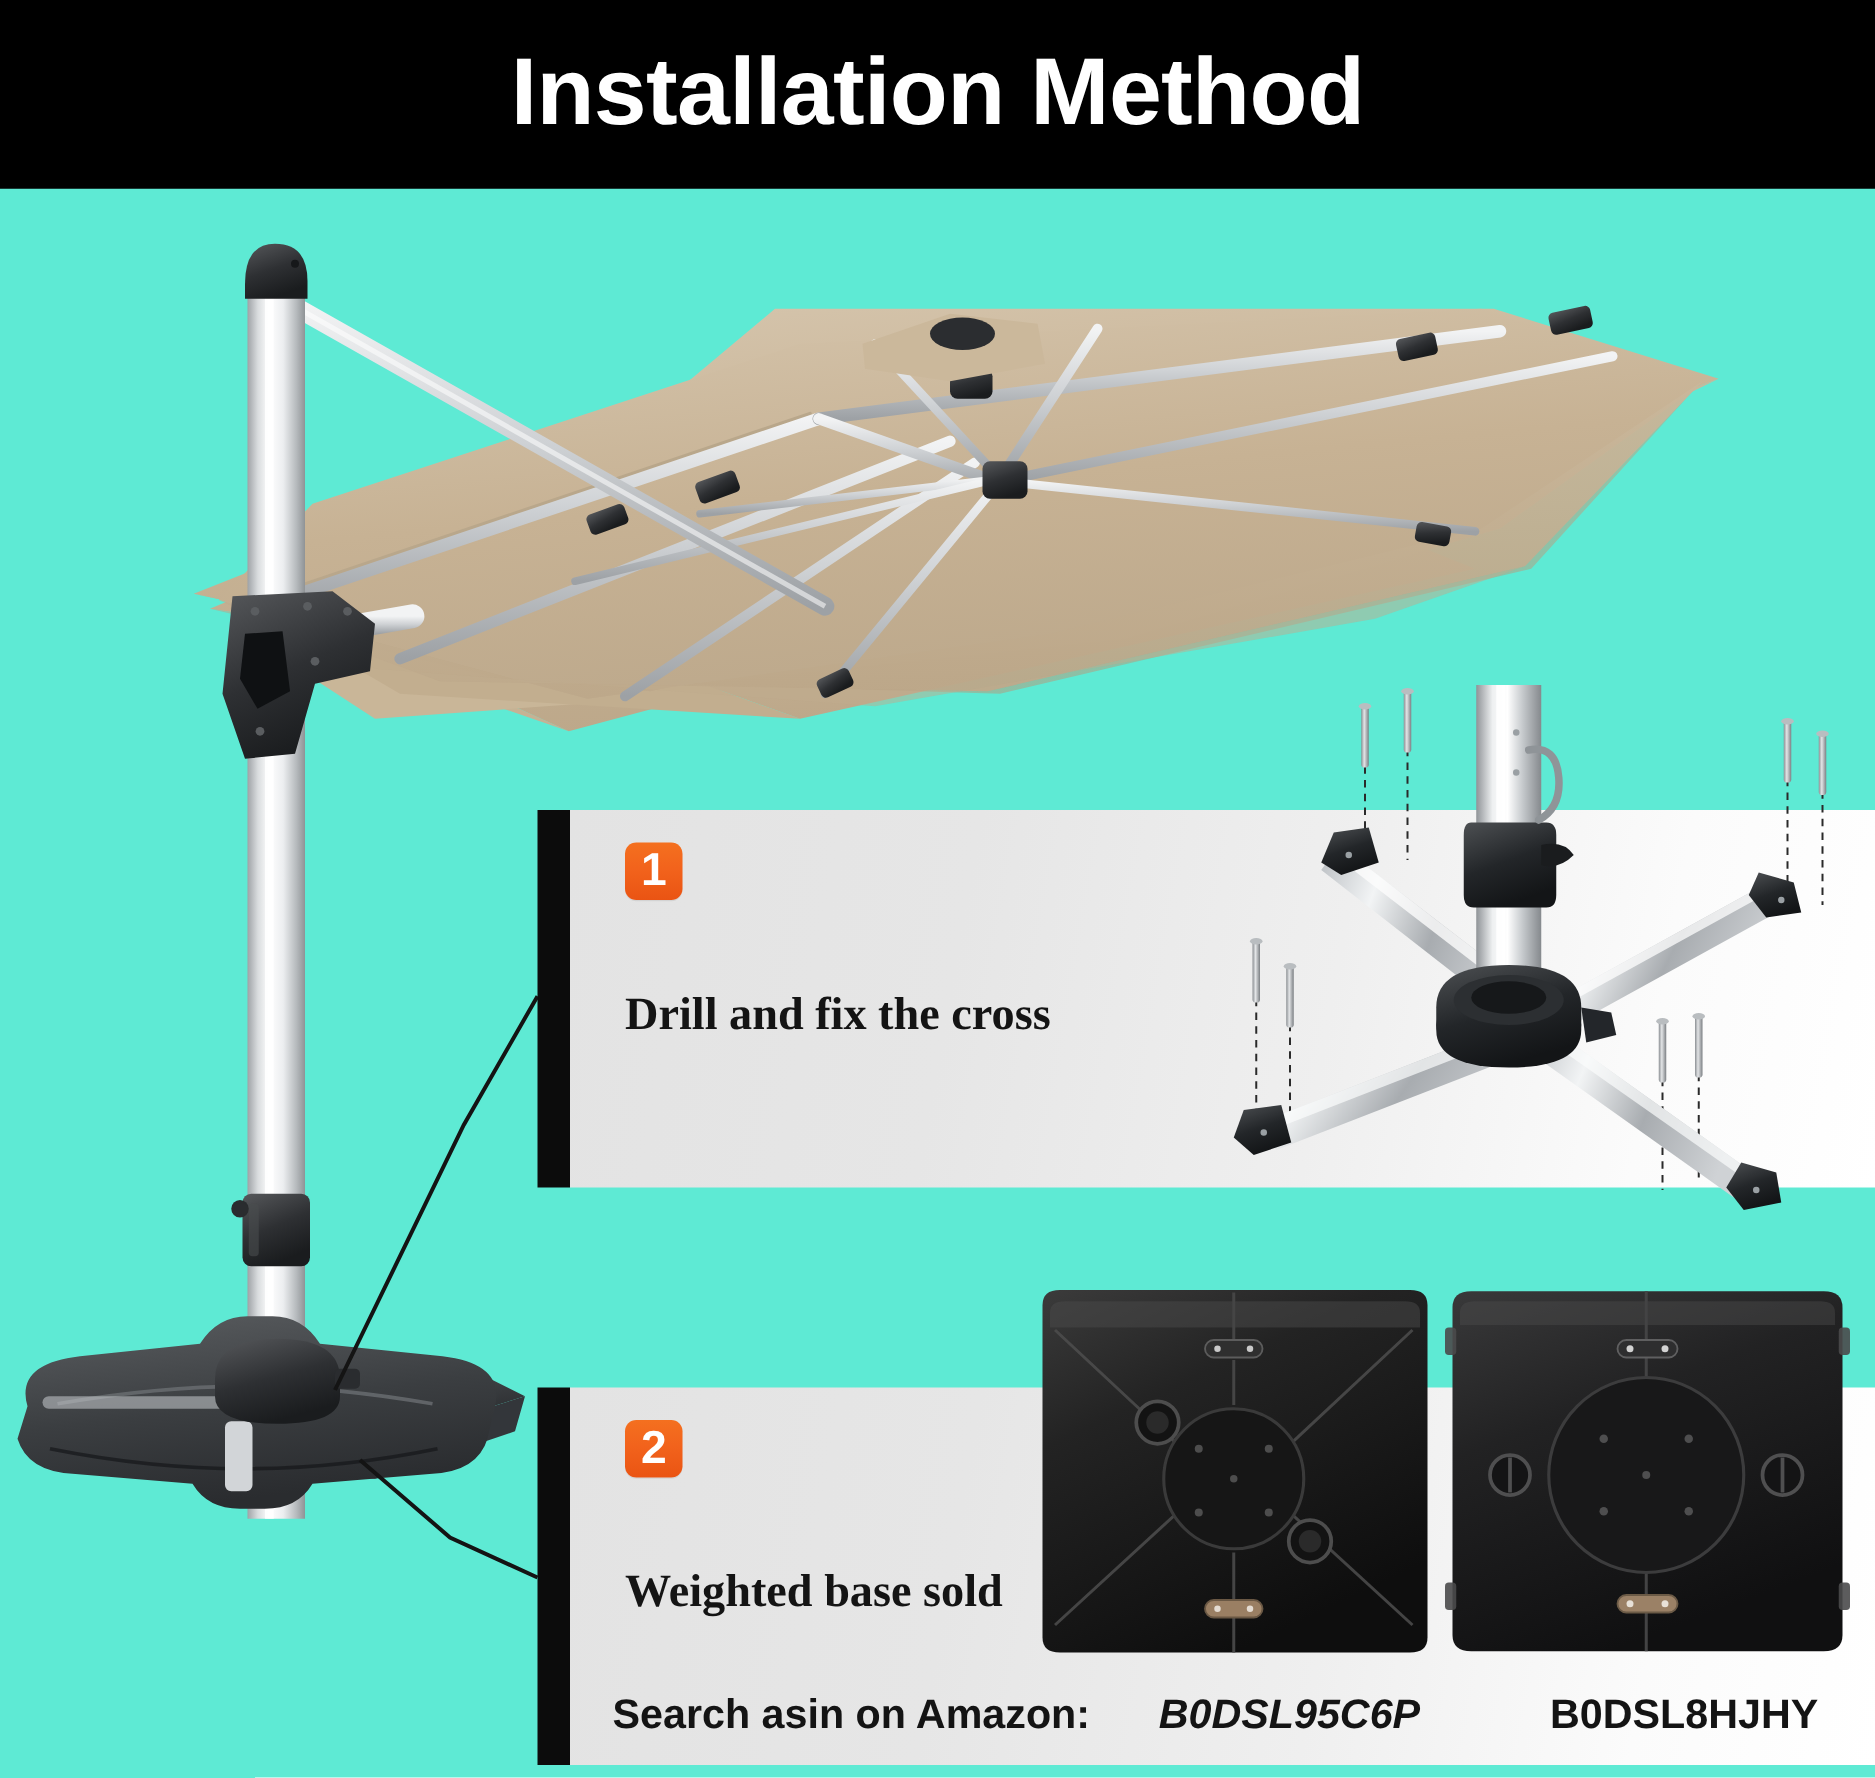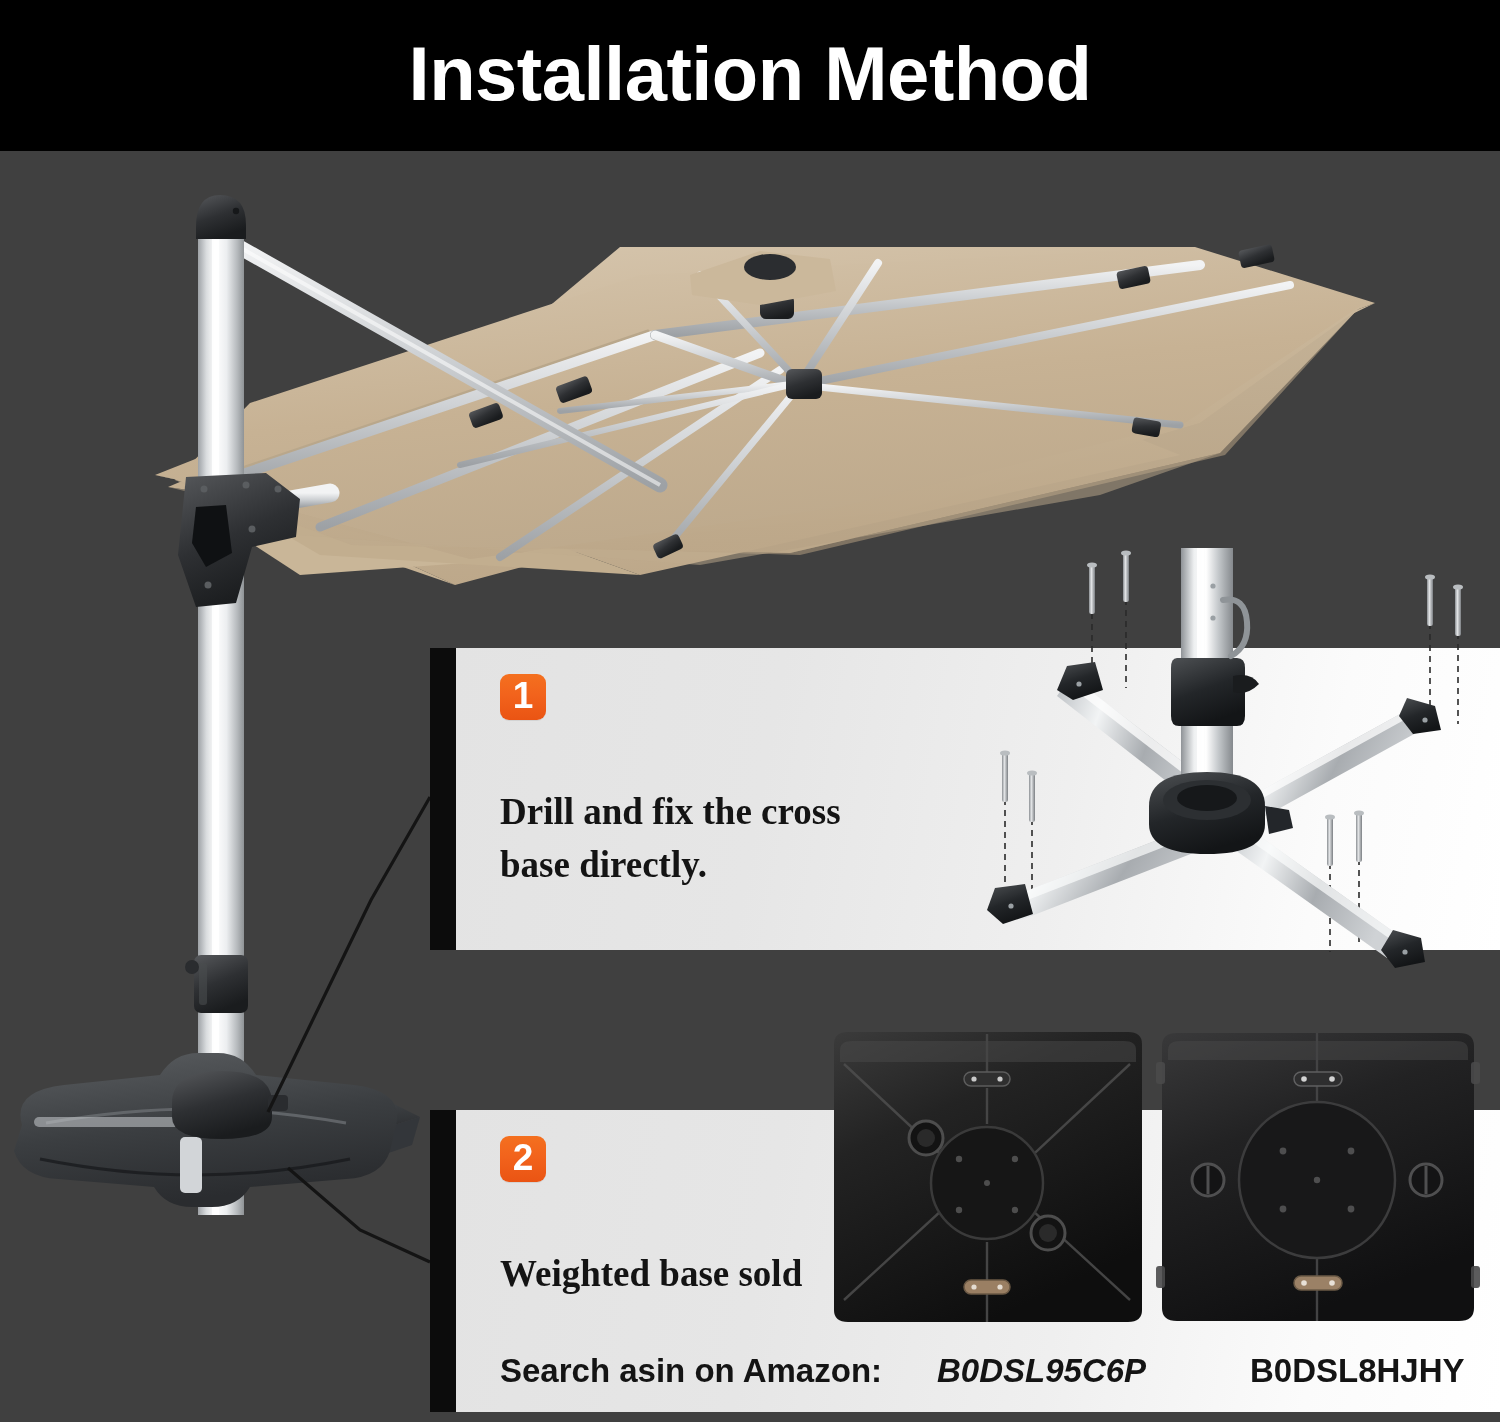--- a/index.html
+++ b/index.html
@@ -2,21 +2,21 @@
 <html><head>
 <meta charset="utf-8">
 <style>
   * { box-sizing: border-box; margin: 0; padding: 0; }
   html, body {
     width: 1500px; height: 1422px;
     background: #ffffff;
     font-family: "Liberation Sans", sans-serif;
     overflow: hidden;
   }
-  #root { position: relative; width: 1500px; height: 1422px; background:#404040; }
+  #root { position: relative; width: 1500px; height: 1422px; background:#5eead4; }
 
   
   .header-bar {
     position: absolute; left: 0; top: 0; width: 1500px; height: 151px;
     background: #000000;
     display: flex; align-items: center; justify-content: center;
   }
   .header-title {
     color: #ffffff;
     font-size: 76px;
@@ -58,21 +58,21 @@
   .step-text {
     margin-top: 66px;
     font-size: 37px; font-weight: bold; color: #141414;
     line-height: 1.42;
     max-width: 480px;
     font-family: Liberation Serif, serif;
   }
   .step-text .ln { display:block; }
 
   .asin-row {
-    position: absolute; left: 44px; bottom: 22px;
+    position: absolute; left: 34px; bottom: 22px;
     display: flex; align-items: baseline;
     font-size: 33px; font-weight: bold; color: #141414;
     white-space: nowrap;
     font-family: "Liberation Sans", sans-serif;
   }
   .asin-label { }
   .asin-1 { position: absolute; left: 437px; font-style: italic; }
   .asin-2 { position: absolute; left: 750px; }
 
   
@@ -257,21 +257,20 @@
   </svg>
 
   <div class="callout" id="callout-1">
     <div class="callout-bar"></div>
     <div class="callout-panel">
       <div class="step-badge">
         <span>1</span>
       </div>
       <div class="step-text">
         <span class="ln">Drill and fix the cross</span>
-        <span class="ln">base directly.</span>
       </div>
     </div>
   </div>
 
   <div class="callout" id="callout-2">
     <div class="callout-bar"></div>
     <div class="callout-panel">
       <div class="step-badge">
         <span>2</span>
       </div>

